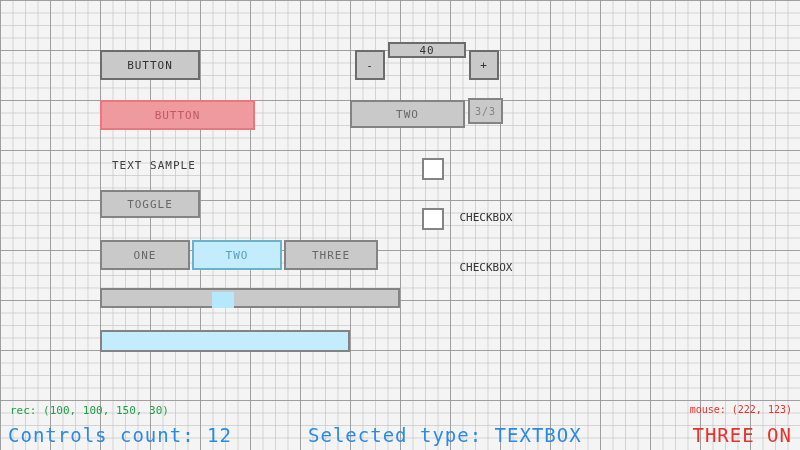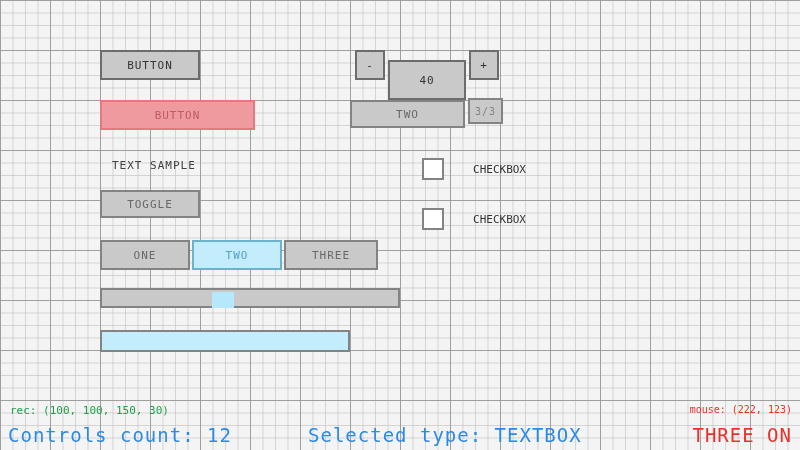--- a/index.html
+++ b/index.html
@@ -77,21 +77,22 @@
   }
 
   .checkbox-box {
     background: #ffffff;
     border: 2px solid #838383;
   }
   .checkbox-label {
     color: #333333;
     font-size: 11px;
     letter-spacing: 0px;
-    justify-content: flex-end;
+    justify-content: center;
+    margin-top: 48px;
   }
 
   .textbox {
     background: #ffffff;
     border: 2px solid #838383;
     color: #202020;
     font-size: 12px;
     justify-content: flex-start;
     padding-left: 6px;
     letter-spacing: 0.5px;
@@ -187,21 +188,21 @@
     <div class="slider-handle" style="left:110px; top:2px; width:22px; height:16px;"></div>
   </div>
 
   <div class="ctrl progress-track" style="left:100px; top:330px; width:250px; height:22px;">
     <div class="progress-fill" style="left:0px; top:0px; width:246px; height:18px;"></div>
   </div>
 
   <div class="ctrl btn-dark-border" style="left:355px; top:50px; width:30px; height:30px;">
     <span>-</span>
   </div>
-  <div class="ctrl btn-dark-border" style="left:388px; top:60px; width:78px; height:40px;">
+  <div class="ctrl btn-dark-border" style="left:388px; top:42px; width:78px; height:16px;">
     <span>40</span>
   </div>
   <div class="ctrl btn-dark-border" style="left:469px; top:50px; width:30px; height:30px;">
     <span>+</span>
   </div>
 
   <div class="ctrl btn-normal" style="left:350px; top:100px; width:115px; height:28px;">
     <span>TWO</span>
   </div>
   <div class="ctrl dropdown-count" style="left:468px; top:98px; width:35px; height:26px;">

